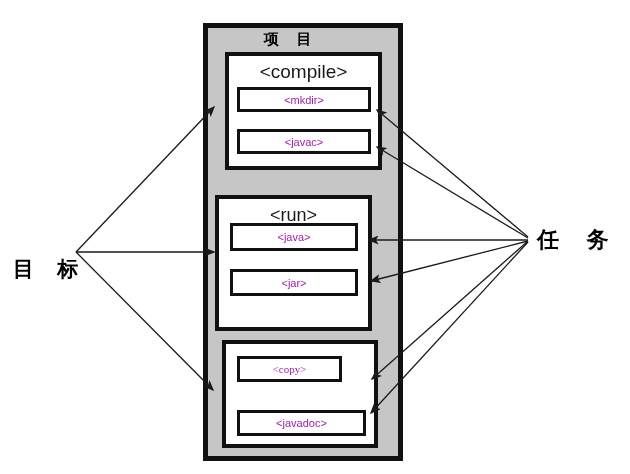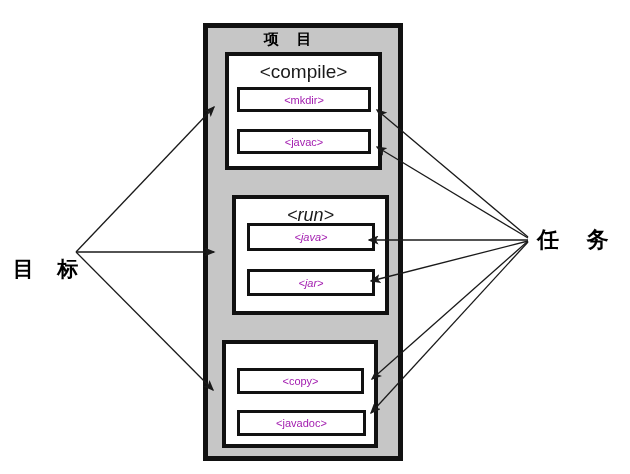--- a/index.html
+++ b/index.html
@@ -35,21 +35,21 @@
     font-family:"Liberation Serif","DejaVu Serif",serif;
   }
   
   .target-box{
     position:absolute;
     background:var(--box-fill);
     border:4px solid var(--line);
     box-sizing:border-box;
   }
   .target-box.compile{left:225px;top:52px;width:157px;height:118px;}
-  .target-box.run{left:232px;top:195px;width:157px;height:120px;font-style:italic;}
+  .target-box.run{left:215px;top:195px;width:157px;height:136px;}
   .target-box.doc{left:222px;top:340px;width:156px;height:108px;}
   .target-title{
     position:absolute;left:0;right:0;
     text-align:center;
     color:#1a1a1a;
     font-weight:normal;
   }
   .compile .target-title{top:5px;font-size:19px;}
   .run .target-title{top:6px;font-size:18px;}
   .doc .target-title{top:3px;font-size:17px;}
@@ -60,21 +60,21 @@
     border:3px solid var(--line);
     box-sizing:border-box;
     display:flex;align-items:center;justify-content:center;
     font-size:11px;
     color:#a21caf;
   }
   .compile .task-a{left:8px;top:31px;width:134px;height:25px;}
   .compile .task-b{left:8px;top:73px;width:134px;height:25px;}
   .run .task-a{left:11px;top:24px;width:128px;height:28px;}
   .run .task-b{left:11px;top:70px;width:128px;height:27px;}
-  .doc .task-a{left:11px;top:24px;width:127px;height:26px;}
+  .doc .task-a{left:11px;top:12px;width:105px;height:26px;font-family:Liberation Serif, serif;}
   .doc .task-b{left:11px;top:66px;width:129px;height:26px;}
   
   .side-label{
     position:absolute;
     font-weight:bold;
     color:#000;
     font-family:"Liberation Serif","DejaVu Serif",serif;
     white-space:nowrap;
   }
   .label-targets{left:13px;top:255px;font-size:21px;letter-spacing:9px;}

